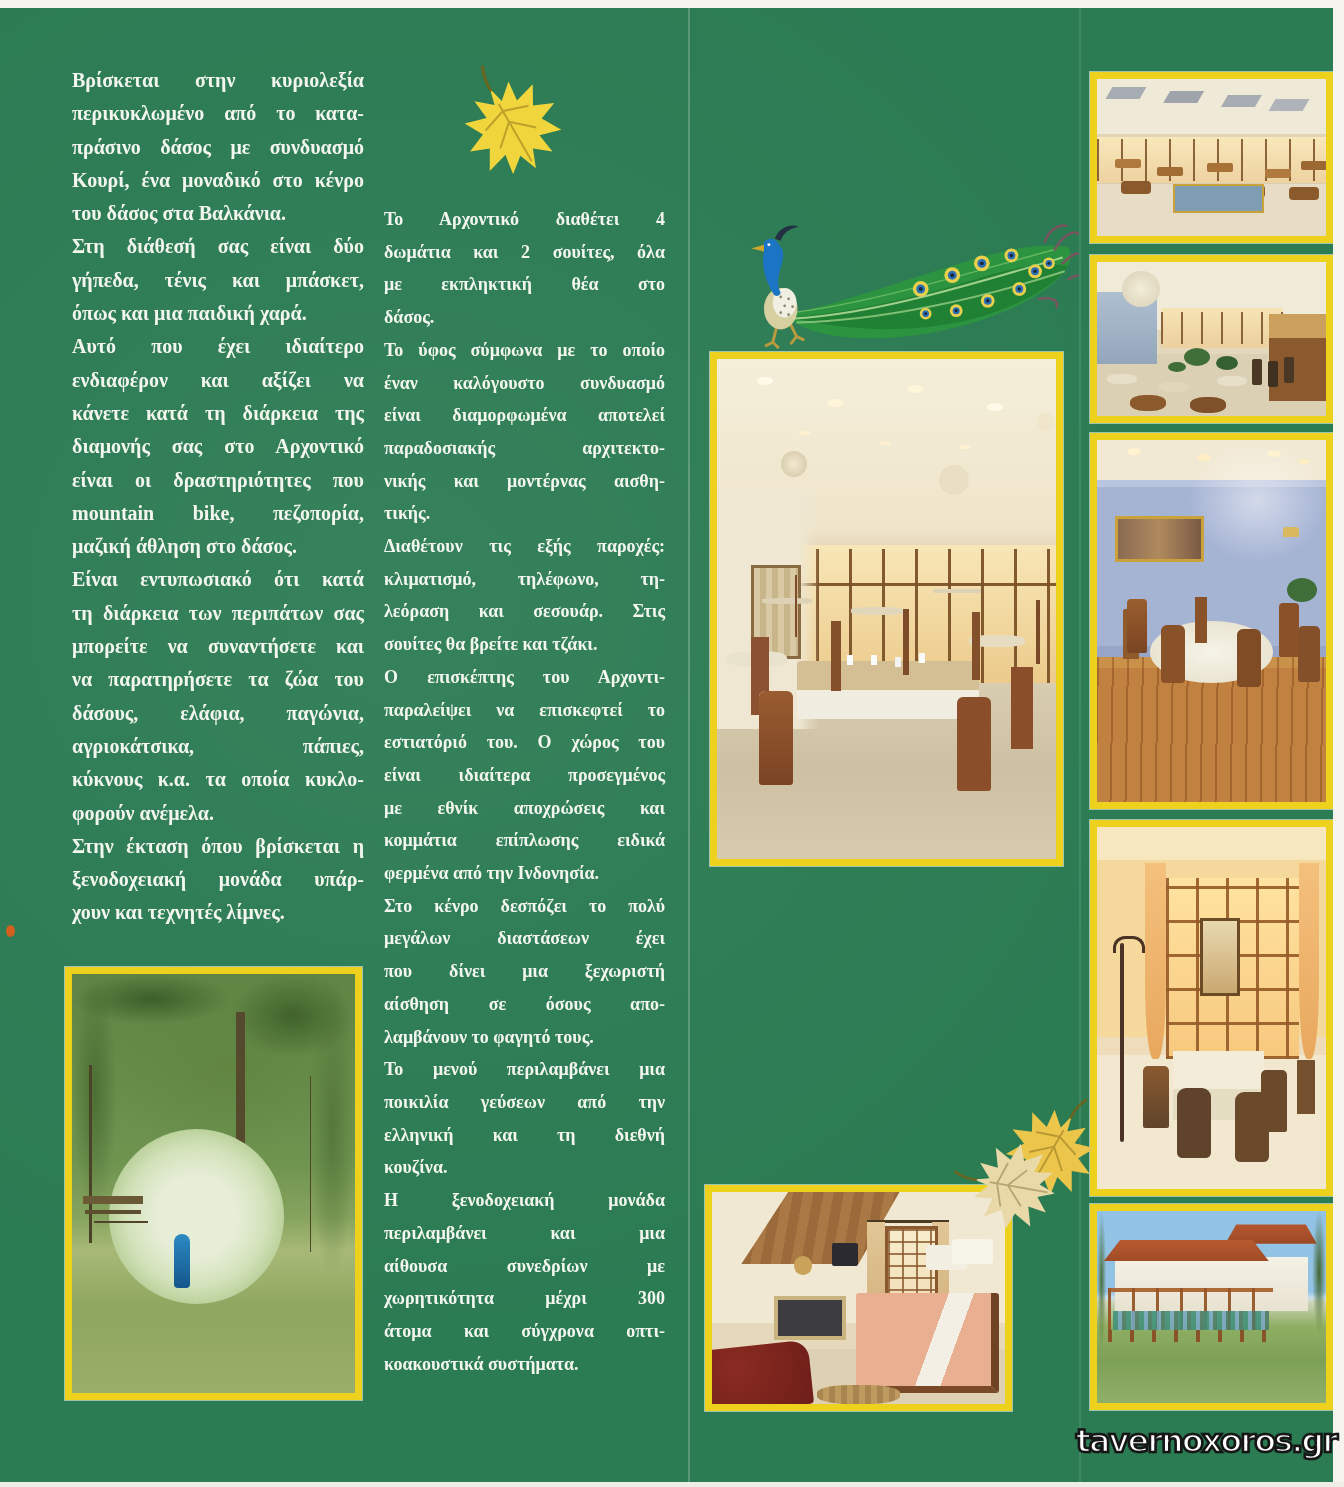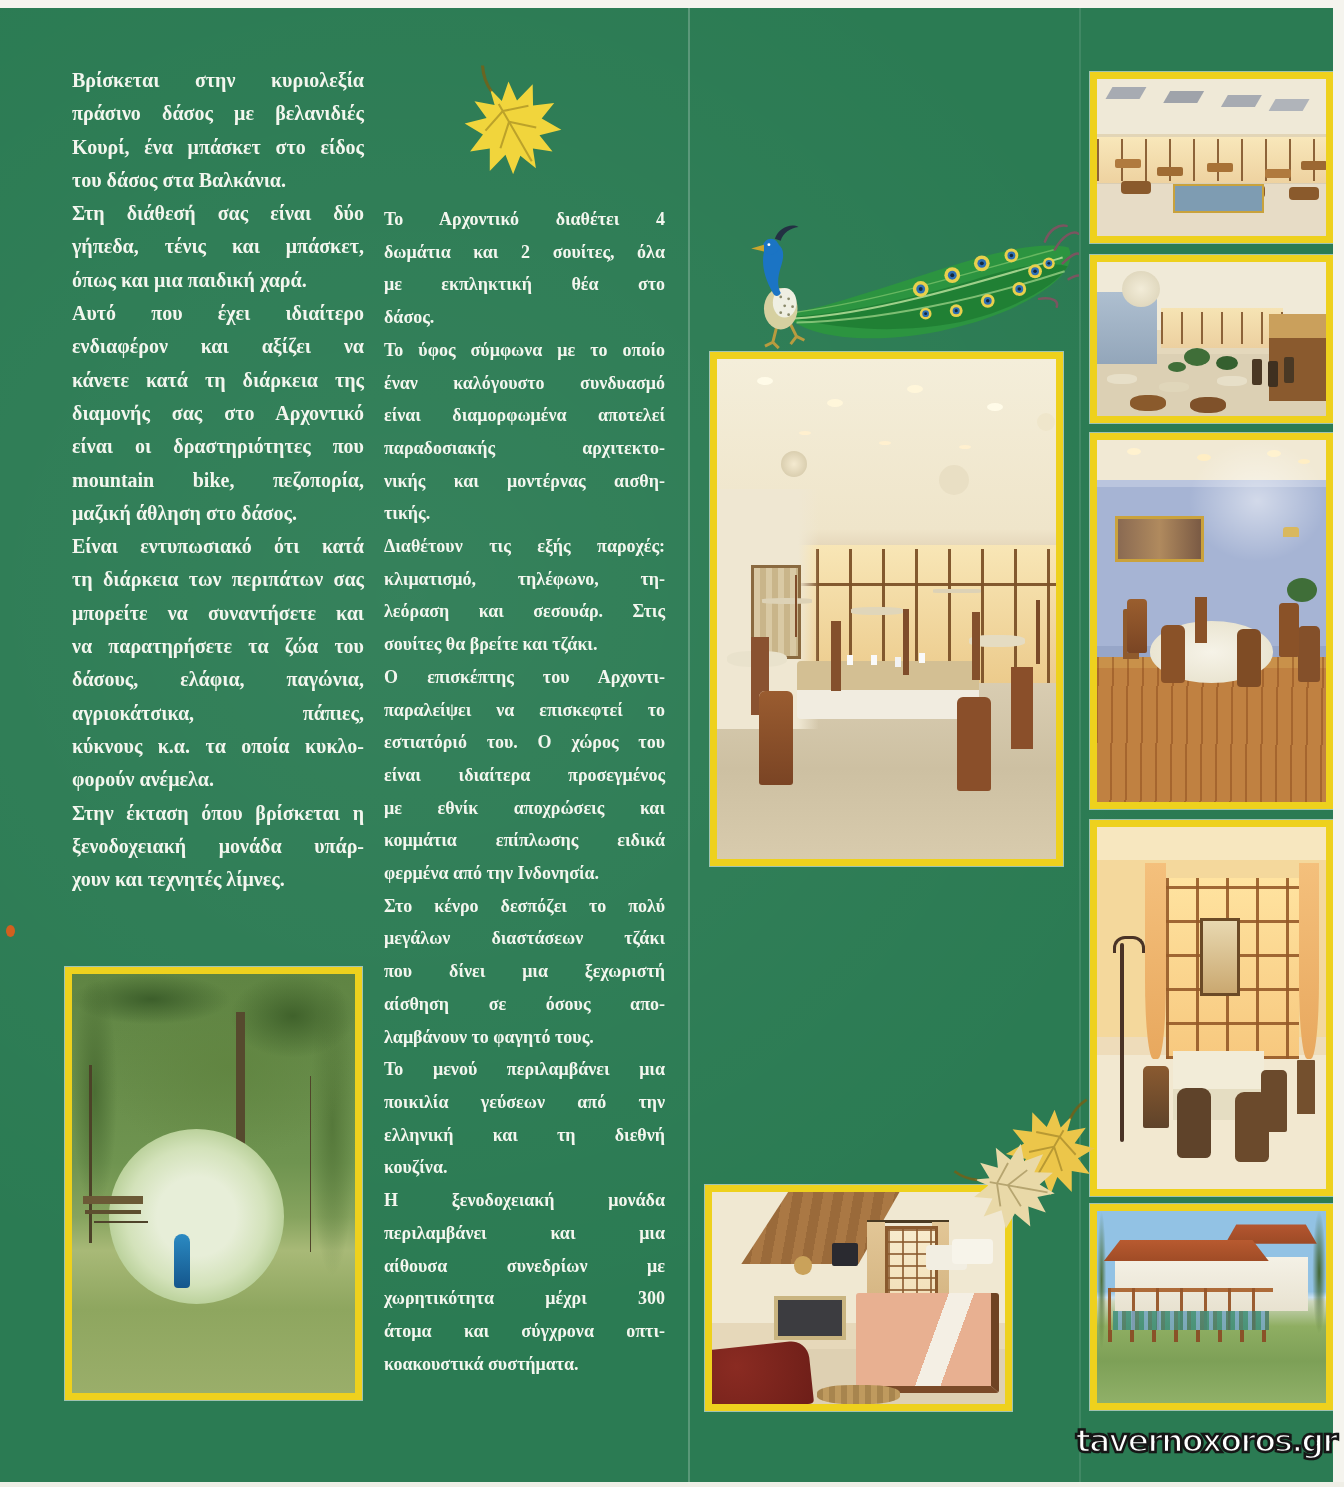--- a/index.html
+++ b/index.html
@@ -224,22 +224,23 @@
         <path fill="currentColor" d="M50 6 L57 24 L72 12 L69 32 L90 26 L79 45 L97 52 L78 60 L88 78 L67 72 L69 92 L54 79 L50 95 L46 79 L31 92 L33 72 L12 78 L22 60 L3 52 L21 45 L10 26 L31 32 L28 12 L43 24 Z"></path>
         <path d="M50 14 V78 M50 58 L30 40 M50 58 L70 40 M50 70 L26 62 M50 70 L74 62" stroke="rgba(90,70,10,.35)" stroke-width="2" fill="none"></path>
         <path d="M50 92 C51 102 49 110 45 118" stroke="rgba(120,95,20,.8)" stroke-width="3" fill="none"></path>
       </g>
     </defs>
   </svg>
 
   <div class="textcol" id="col-left">
       <div class="para">
         <div class="tline">Βρίσκεται στην κυριολεξία</div>
-        <div class="tline">πράσινο δάσος με βελανιδιές</div>
-        <div class="tline">Κουρί, ένα μπάσκετ στο είδος</div>
+        <div class="tline">περικυκλωμένο από το κατα-</div>
+        <div class="tline">πράσινο δάσος με συνδυασμό</div>
+        <div class="tline">Κουρί, ένα μοναδικό στο κένρο</div>
         <div class="tline tlast">του δάσος στα Βαλκάνια.</div>
       </div>
       <div class="para">
         <div class="tline">Στη διάθεσή σας είναι δύο</div>
         <div class="tline">γήπεδα, τένις και μπάσκετ,</div>
         <div class="tline tlast">όπως και μια παιδική χαρά.</div>
       </div>
       <div class="para">
         <div class="tline">Αυτό που έχει ιδιαίτερο</div>
         <div class="tline">ενδιαφέρον και αξίζει να</div>
@@ -290,21 +291,21 @@
         <div class="tline">Ο επισκέπτης του Αρχοντι-</div>
         <div class="tline">παραλείψει να επισκεφτεί το</div>
         <div class="tline">εστιατόριό του. Ο χώρος του</div>
         <div class="tline">είναι ιδιαίτερα προσεγμένος</div>
         <div class="tline">με εθνίκ αποχρώσεις και</div>
         <div class="tline">κομμάτια επίπλωσης ειδικά</div>
         <div class="tline tlast">φερμένα από την Ινδονησία.</div>
       </div>
       <div class="para">
         <div class="tline">Στο κένρο δεσπόζει το πολύ</div>
-        <div class="tline">μεγάλων διαστάσεων τζάκι</div>
+        <div class="tline">μεγάλων διαστάσεων έχει</div>
         <div class="tline">που δίνει μια ξεχωριστή</div>
         <div class="tline">αίσθηση σε όσους απο-</div>
         <div class="tline tlast">λαμβάνουν το φαγητό τους.</div>
       </div>
       <div class="para">
         <div class="tline">Το μενού περιλαμβάνει μια</div>
         <div class="tline">ποικιλία γεύσεων από την</div>
         <div class="tline">ελληνική και τη διεθνή</div>
         <div class="tline tlast">κουζίνα.</div>
       </div>

